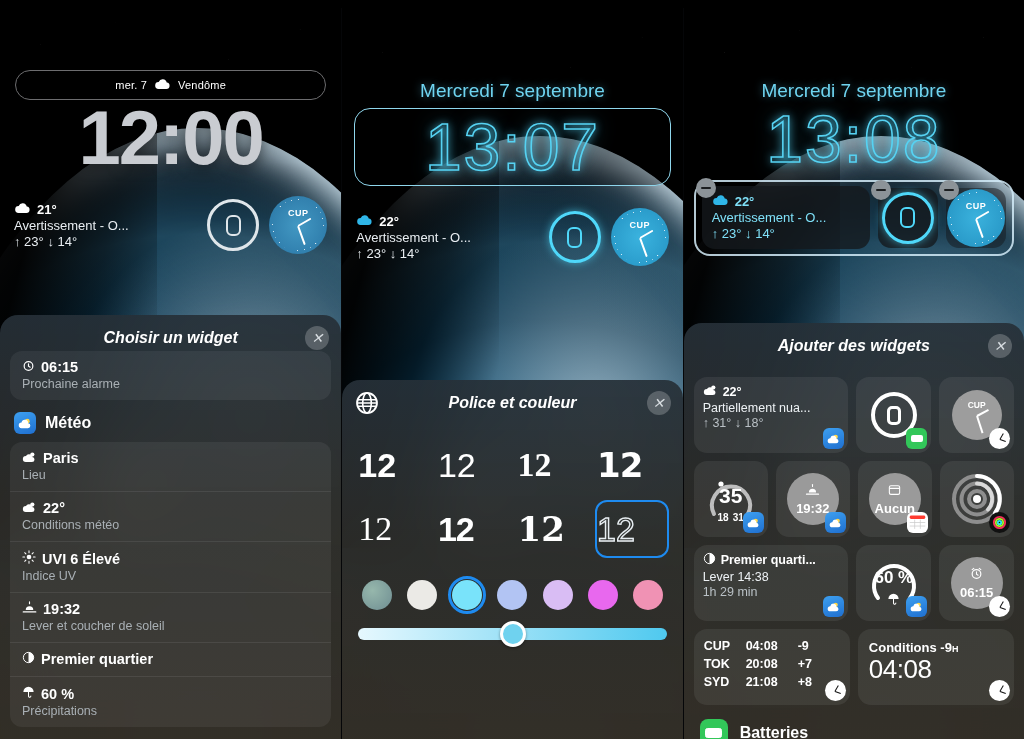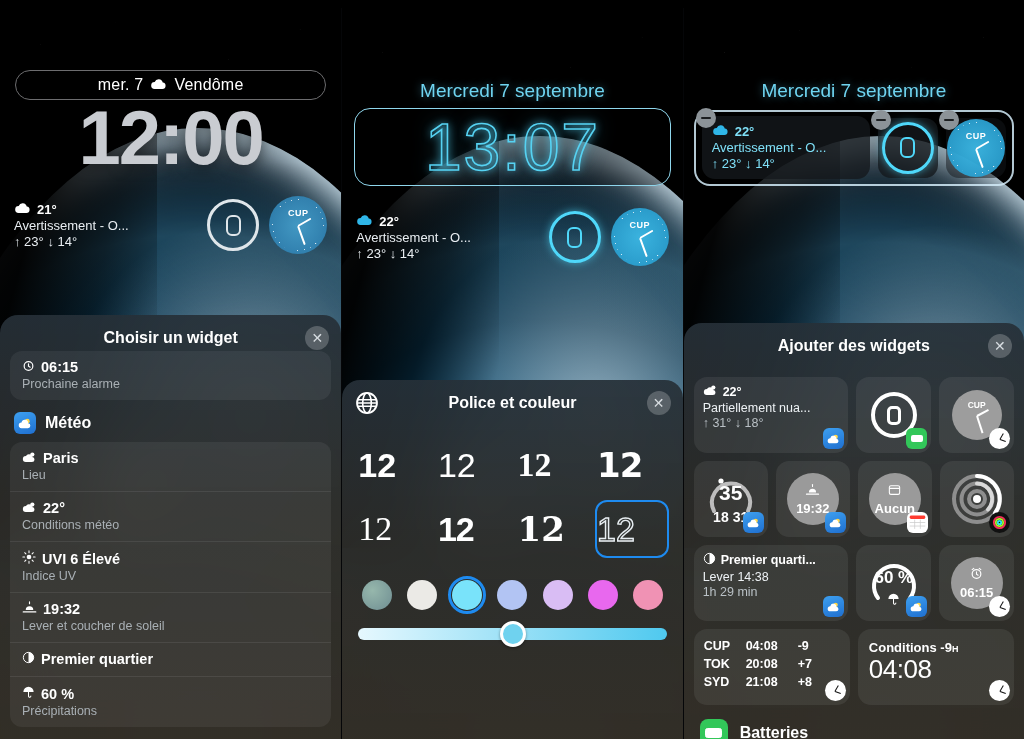--- a/index.html
+++ b/index.html
@@ -46,21 +46,21 @@
   .vignette { position:absolute; inset:0; background: linear-gradient(180deg, rgba(0,0,0,.96) 0%, rgba(0,0,0,.55) 11%, rgba(0,0,0,0) 22%); }
 
   
   .ls { position:absolute; left:0; right:0; top:0; }
 
   .pill-date {
     margin: 70px auto 0; width: 311px; height: 30px;
     border:1.5px solid #6d6d6f; border-radius: 16px;
     background: rgba(0,0,0,.55);
     display:flex; align-items:center; justify-content:center; gap:7px;
-    color:#fff; font-size:16px; letter-spacing:.2px;
+    color:#fff; font-size:11px; letter-spacing:.2px;
   }
   .pill-date .cloud-ico { display:inline-block; }
 
   .datetext { text-align:center; color:#6fd4f0; font-size:19px; font-weight:500; margin-top:72px; text-shadow:0 0 8px rgba(90,200,235,.5); }
 
   .bigclock {
     text-align:center; font-size:76px; font-weight:700; letter-spacing:-2px;
     color:#c9ccd1; line-height:.95; margin-top:2px;
     text-shadow: 0 2px 14px rgba(0,0,0,.5);
   }
@@ -110,21 +110,21 @@
   .chip.sq { width:60px; height:60px; display:flex; align-items:center; justify-content:center; padding:0; }
 
   
   .sheet {
     position:absolute; left:0; right:0; bottom:0;
     background: linear-gradient(180deg, rgba(38,48,56,.93) 0%, rgba(44,42,38,.95) 45%, rgba(52,44,34,.96) 100%);
     backdrop-filter: blur(22px);
     border-top-left-radius:18px; border-top-right-radius:18px;
     overflow:hidden;
   }
-  .sheet-head { position:relative; height:46px; display:flex; align-items:center; justify-content:center; }
+  .sheet-head { position:relative; height:46px; display:flex; align-items:center; justify-content:center;font-style:italic; }
   .sheet-title { color:#fff; font-size:16px; font-weight:700; }
   .closebtn { position:absolute; right:12px; top:11px; width:24px; height:24px; border-radius:50%; background:rgba(255,255,255,.22); display:flex; align-items:center; justify-content:center; color:#d8dde1; font-size:14px; line-height:1; }
   .globebtn { position:absolute; left:12px; top:10px; width:26px; height:26px; color:#fff; }
 
   
   .listcard { margin:0 10px; border-radius:12px; background:rgba(255,255,255,.06); overflow:hidden; }
   .lrow { padding:8px 12px 9px; border-top:1px solid rgba(255,255,255,.08); }
   .lrow:first-child { border-top:none; }
   .lrow .t { color:#fff; font-size:14.5px; font-weight:700; display:flex; align-items:center; gap:6px; }
   .lrow .s { color:#a9b0b5; font-size:12.5px; margin-top:2px; }
@@ -463,20 +463,21 @@
     <div class="wall">
       <div class="space"></div>
       <div class="globe"></div>
       <div class="limb"></div>
       <div class="terminator"></div>
       <div class="vignette"></div>
     </div>
 
     <div class="ls">
       <div class="datetext">Mercredi 7 septembre</div>
+      <div class="neon plain" style="text-align:center;margin-top:4px">13:08</div>
 
       <div style="position:relative;margin-top:8px;height:84px">
         <div class="editframe"></div>
         <div class="wrow" style="top:6px;padding:0 18px;gap:8px">
           <div class="chip w-weather cyan" style="flex:1;position:relative">
             <div class="minus" style="left:-6px;top:-8px">
                 <i></i>
               </div>
             <div class="l1">
               <span>
@@ -572,21 +573,21 @@
         <div class="galrow">
           <div class="tile w1">
             <div class="center" style="flex-direction:column;gap:1px">
               <div style="position:relative;width:52px;height:40px;display:flex;align-items:center;justify-content:center">
                 <svg width="52" height="46" viewBox="0 0 52 46" style="position:absolute;top:-2px;left:0">
                   <path d="M9 40 A19 19 0 1 1 43 40" fill="none" stroke="#bdbdbd" stroke-width="4" stroke-linecap="round"></path>
                   <circle cx="16" cy="10" r="2.6" fill="#fff"></circle>
                 </svg>
                 <span style="color:#fff;font-size:21px;font-weight:600;z-index:1">35</span>
               </div>
-              <div style="display:flex;gap:4px;color:#fff;font-size:14px;font-weight:700;margin-top:-5px">
+              <div style="display:flex;gap:4px;color:#fff;font-size:10px;font-weight:700;margin-top:-5px">
                 <span>18</span>
                 <span>31</span>
               </div>
             </div>
             <div class="badge b-weather">
               <svg width="13" height="10" viewBox="0 0 24 18">
                   <circle cx="16" cy="5" r="4" fill="#ffd84d"></circle>
                   <path fill="#fff" d="M6 17h11a4.2 4.2 0 0 0 .4-8.38A5.7 5.7 0 0 0 6.1 7.4 4.2 4.2 0 0 0 6 17z"></path>
                 </svg>
             </div>

